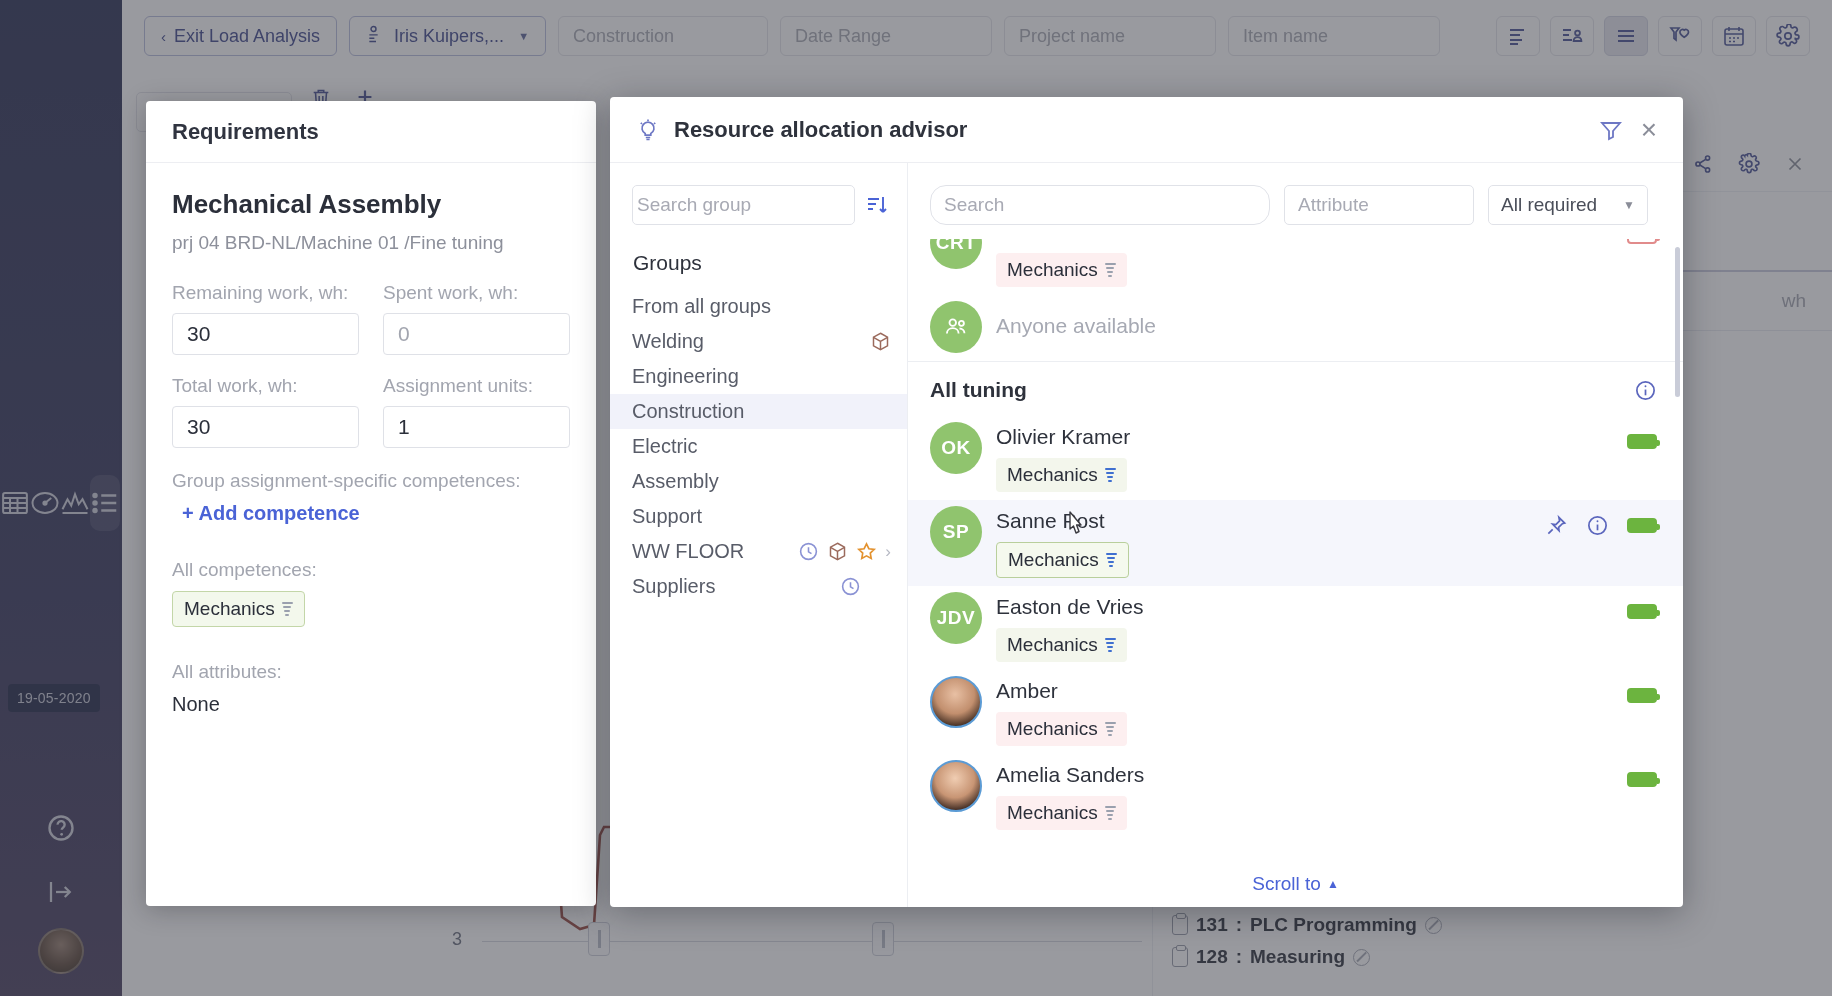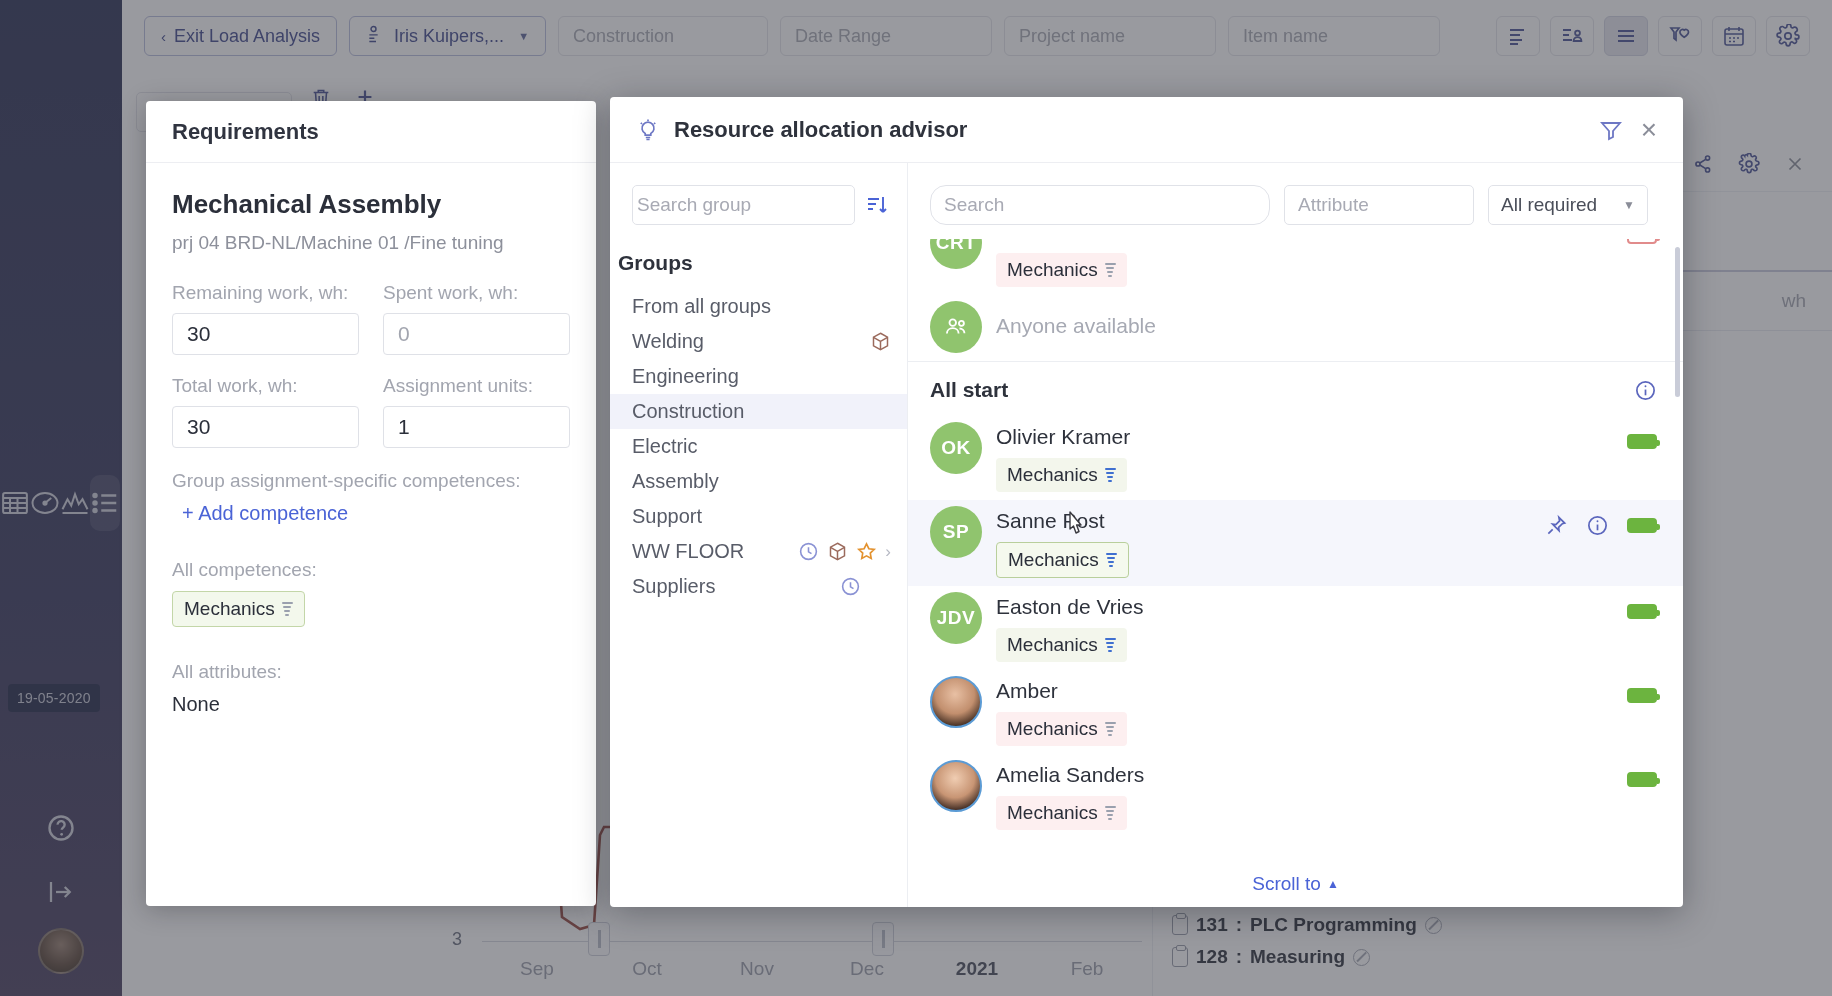--- a/index.html
+++ b/index.html
@@ -139,21 +139,21 @@
   .f-grid { display: flex; gap: 24px; margin-bottom: 20px; }
   .f-col { flex: 1; }
   .f-label { font-size: 19px; color: #a2a5af; margin-bottom: 9px; }
   .f-input {
     height: 42px; border: 1px solid #dfe1e7; border-radius: 4px;
     display: flex; align-items: center; padding: 0 14px;
     font-size: 21px; color: #2b2f3a; background: #fff;
   }
   .f-input.placeholder { color: #a2a5af; }
   .req-sec-label { font-size: 19px; color: #a2a5af; margin: 22px 0 10px; }
-  .add-comp { font-size: 20px; color: #4a63d6; font-weight: 400; padding-left: 10px; }
+  .add-comp { font-size: 20px; color: #4a63d6; font-weight: 700; padding-left: 10px; }
   .chip-green {
     display: inline-flex; align-items: center; gap: 7px;
     border: 1px solid #c3d6a8; background: #f3f8ec; border-radius: 4px;
     padding: 6px 11px; font-size: 19px; color: #2b2f3a;
   }
   .sig { display: inline-flex; flex-direction: column; gap: 1.6px; align-items: center; }
   .sig i { display: block; height: 2.2px; background: #7b8395; border-radius: 1px; }
   .sig i:nth-child(1) { width: 11px; }
   .sig i:nth-child(2) { width: 8px; }
   .sig i:nth-child(3) { width: 6px; }
@@ -180,21 +180,21 @@
 
   .dlg-body { flex: 1; display: flex; min-height: 0; }
   .grp-pane { width: 298px; border-right: 1px solid #eceef2; padding: 22px 0 0 0; }
   .grp-search-row { display: flex; align-items: center; gap: 10px; padding: 0 18px 0 22px; }
   .grp-search {
     flex: 1; height: 40px; border: 1px solid #e0e2e8; border-radius: 5px;
     display: flex; align-items: center; padding: 0 4px; font-size: 19px; color: #a8aab4;
   }
   .sort-ic { color: #4a63d6; display: flex; }
   .sort-ic svg { width: 24px; height: 24px; }
-  .grp-title { font-size: 21px; font-weight: bold; color: #2e323c; padding: 26px 8px 14px; }
+  .grp-title { font-size: 21px; font-weight: normal; color: #2e323c; padding: 26px 23px 14px; }
   .grp-item {
     height: 35px; display: flex; align-items: center; padding: 0 16px 0 22px;
     font-size: 20px; color: #585c68; gap: 8px;
   }
   .grp-item.sel { background: #f1f2fa; }
   .grp-sp { flex: 1; }
   .gi { display: inline-flex; align-items: center; }
   .gi svg { width: 21px; height: 21px; }
   .chev-r { color: #b6b9c4; font-size: 17px; }
 
@@ -470,28 +470,20 @@
       <div class="bg-chart">
         <div class="chart-line">
           <svg viewBox="0 0 660 120" preserveAspectRatio="none" width="660" height="120">
             <path d="M0 6 L70 6 L74 14 L80 96 L98 108 L112 104 L118 14 L122 6 L196 6 L200 64 L206 70 L660 70" fill="none" stroke="#9a4a42" stroke-width="2.6"></path>
           </svg>
         </div>
         <div class="chart-axis"></div>
         <div class="chart-ylab">3</div>
         <div class="chart-marker" style="left:136px"></div>
         <div class="chart-marker" style="left:420px"></div>
-        <div class="chart-months">
-          <span>Sep</span>
-          <span>Oct</span>
-          <span>Nov</span>
-          <span>Dec</span>
-          <span class="yr">2021</span>
-          <span>Feb</span>
-        </div>
       </div>
 
       <div class="bg-succ">
         <div class="lbl">Successor:</div>
         <div class="item">
           <span class="clip-ic"></span>
           <span>131</span>
           <span>:</span>
           <span>PLC Programming</span>
           <span class="ban-ic"></span>
@@ -695,21 +687,21 @@
                   <circle cx="17" cy="8.6" r="2.3"></circle>
                   <path d="M15.2 13.4c2.6 0 4.6 1.9 4.6 4.4"></path>
                 </svg>
             </div>
             <div class="ubody">
               <div class="uname muted" style="padding-top:13px">Anyone available</div>
             </div>
           </div>
 
           <div class="allusers-bar">
-            <span class="allusers-t">All start</span>
+            <span class="allusers-t">All tuning</span>
             <span class="allusers-i">
               <svg viewBox="0 0 24 24" fill="none" stroke="currentColor" stroke-width="1.8">
                   <circle cx="12" cy="12" r="9"></circle>
                   <path d="M12 11v6"></path>
                   <circle cx="12" cy="7.6" r="1" fill="currentColor" stroke="none"></circle>
                 </svg>
             </span>
           </div>
 
           <div class="urow">

